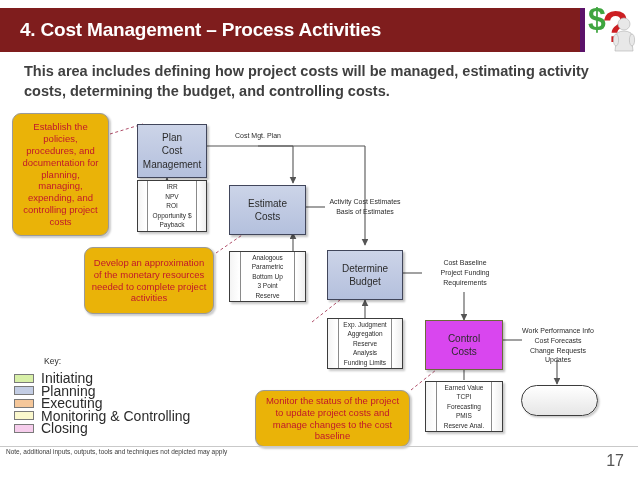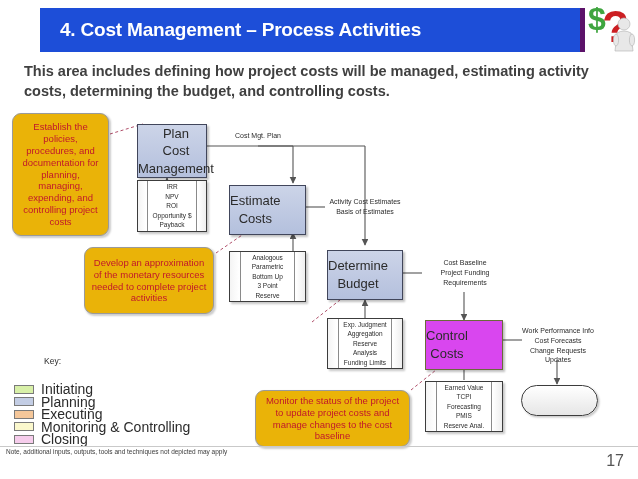--- a/index.html
+++ b/index.html
@@ -8,22 +8,22 @@
     width:638px; height:479px;
     background:#ffffff;
     font-family:"Liberation Sans", sans-serif;
     overflow:hidden;
     position:relative;
   }
 
   
   #header-bar{
     position:absolute; left:0; top:8px; width:594px; height:44px;
-    background:#1d4ed8;
-    display:flex; align-items:center;margin-left:40px;
+    background:#7f1d1d;
+    display:flex; align-items:center;
   }
   #slide-title{
     color:#ffffff;
     font-size:19px;
     font-weight:bold;
     letter-spacing:-0.2px;
     padding-left:20px;
     white-space:nowrap;
   }
   #header-graphic{
@@ -42,23 +42,23 @@
   
   #diagram{
     position:absolute; left:0; top:0; width:638px; height:479px;
   }
   #connectors{ position:absolute; left:0; top:0; width:638px; height:479px; }
 
   
   .proc-box{
     position:absolute;
     border:1px solid #41465B;
-    display:flex; align-items:center; 
+    display:flex; align-items:center; justify-content:center;
     text-align:center;
-    font-size:13px; color:#2b2b2b;
+    font-size:10px; color:#2b2b2b;
     line-height:1.35;
     box-shadow:1.5px 1.5px 2px rgba(0,0,0,0.25);
   }
   .proc-planning{ background:linear-gradient(to bottom,#ccd4e8,#b4c0dd); }
   .proc-monitoring{ background:#d946ef; border-color:#6b6b3a; }
 
   
   .tt-box{
     position:absolute;
     background:linear-gradient(to right,#f4f4f4 0%,#ffffff 12%,#ffffff 88%,#eeeeee 100%);
@@ -103,21 +103,21 @@
   #output-shape{
     position:absolute;
     background:linear-gradient(to bottom,#ffffff,#e6e6e6);
     border:1px solid #3c3c3c;
     border-radius:22px;
     box-shadow:1.5px 1.5px 2px rgba(0,0,0,0.22);
   }
 
   
   #key-block{ position:absolute; left:14px; top:356px; font-size:8.5px; color:#2b2b2b; }
-  #key-title{ margin-left:30px; margin-bottom:17px; }
+  #key-title{ margin-left:30px; margin-bottom:6px; }
   .key-row{ display:flex; align-items:center; height:12.5px; }
   .key-swatch{ width:20px; height:9px; border:1px solid #7a7a7a; margin-right:7px; }
   .key-label{ font-size:14px; }
 
   
   #footer-rule{
     position:absolute; left:0; top:446px; width:638px; height:1px; background:#c9c9c9;
   }
   #footer-note{
     position:absolute; left:6px; top:448px;

